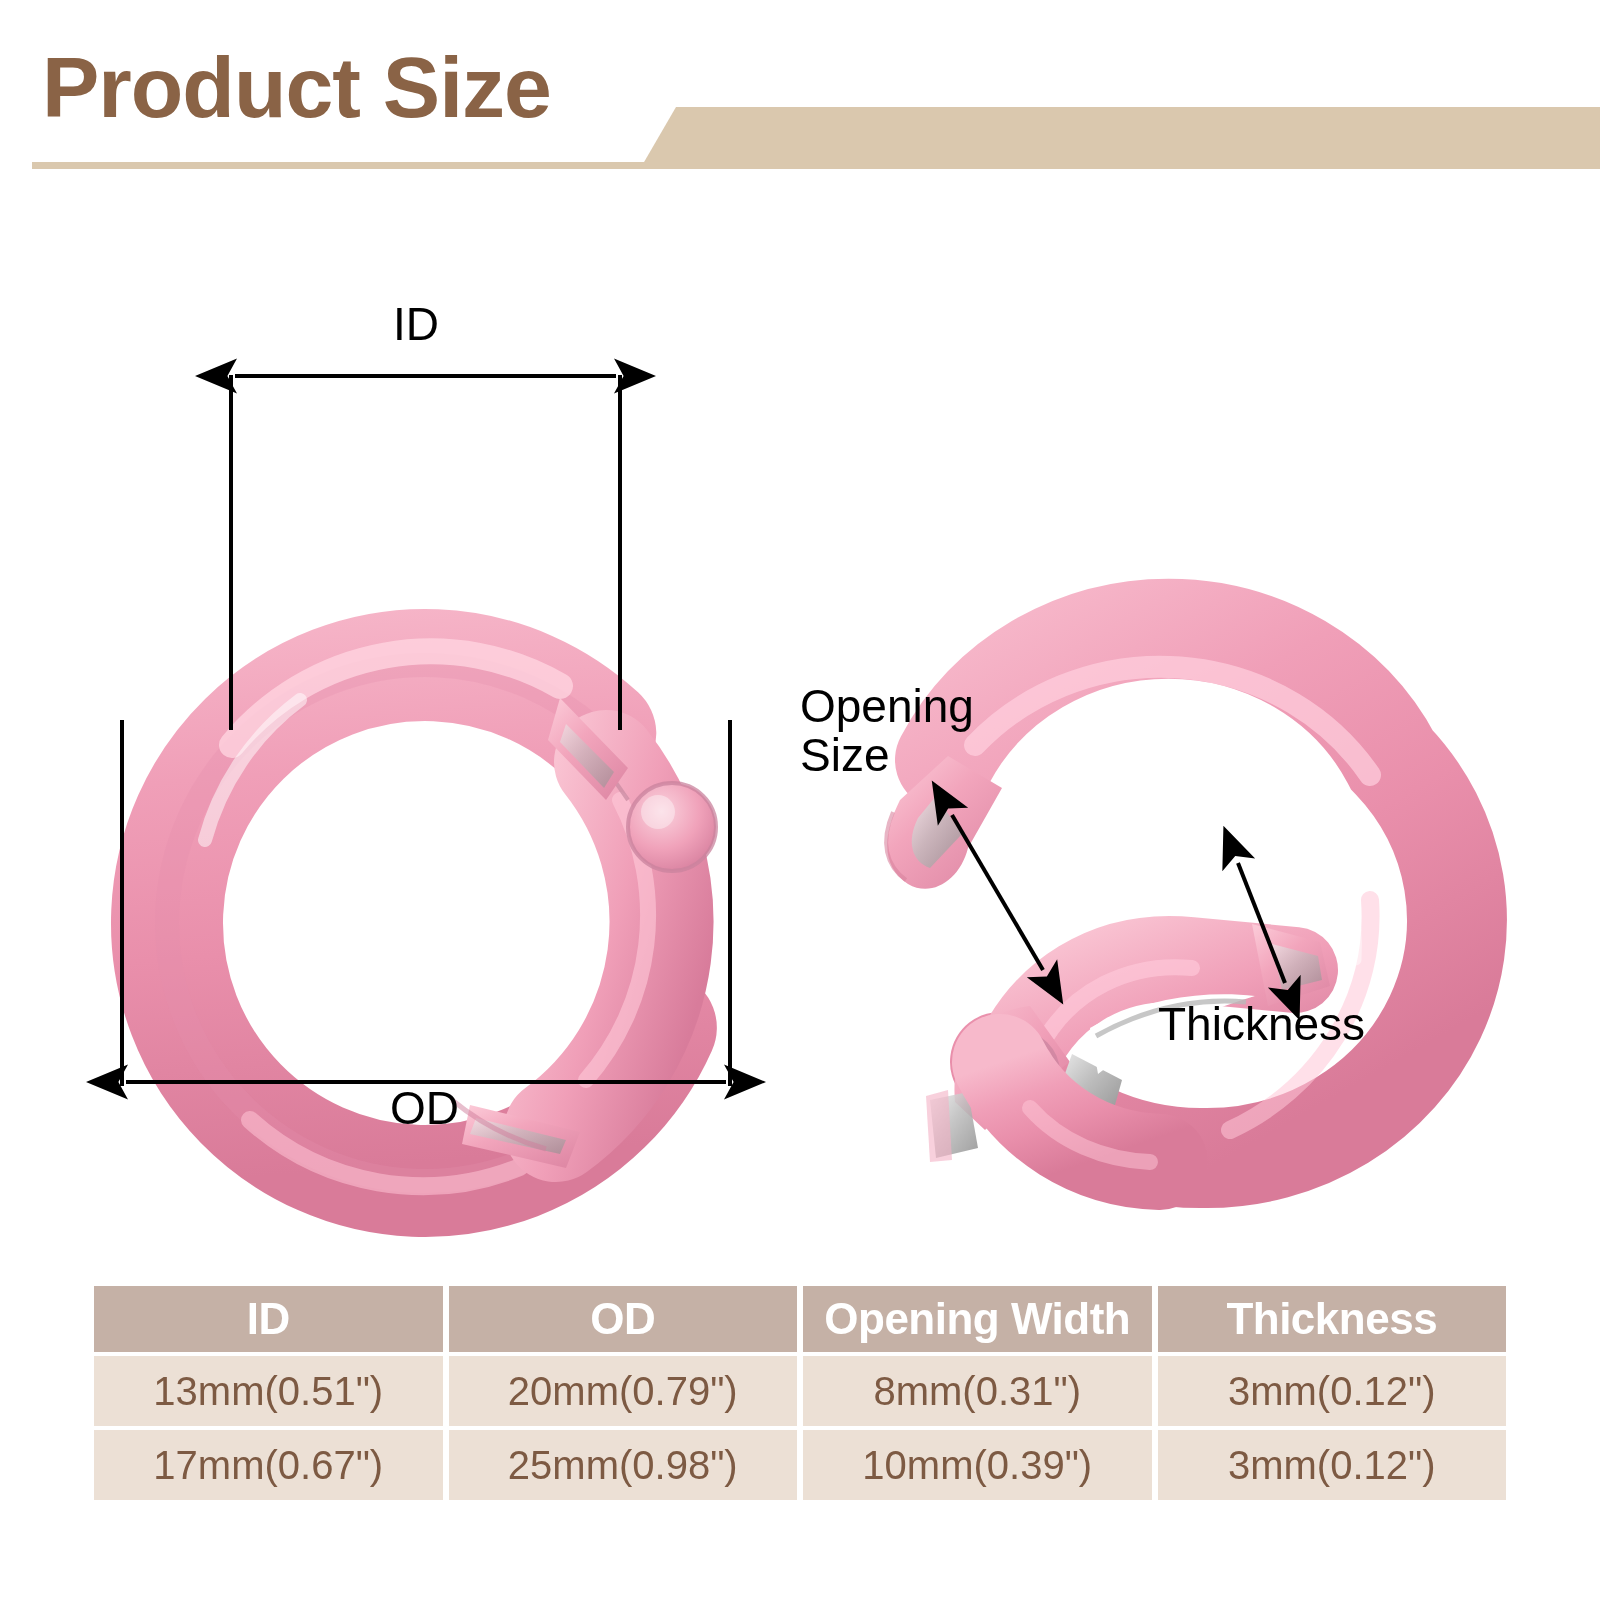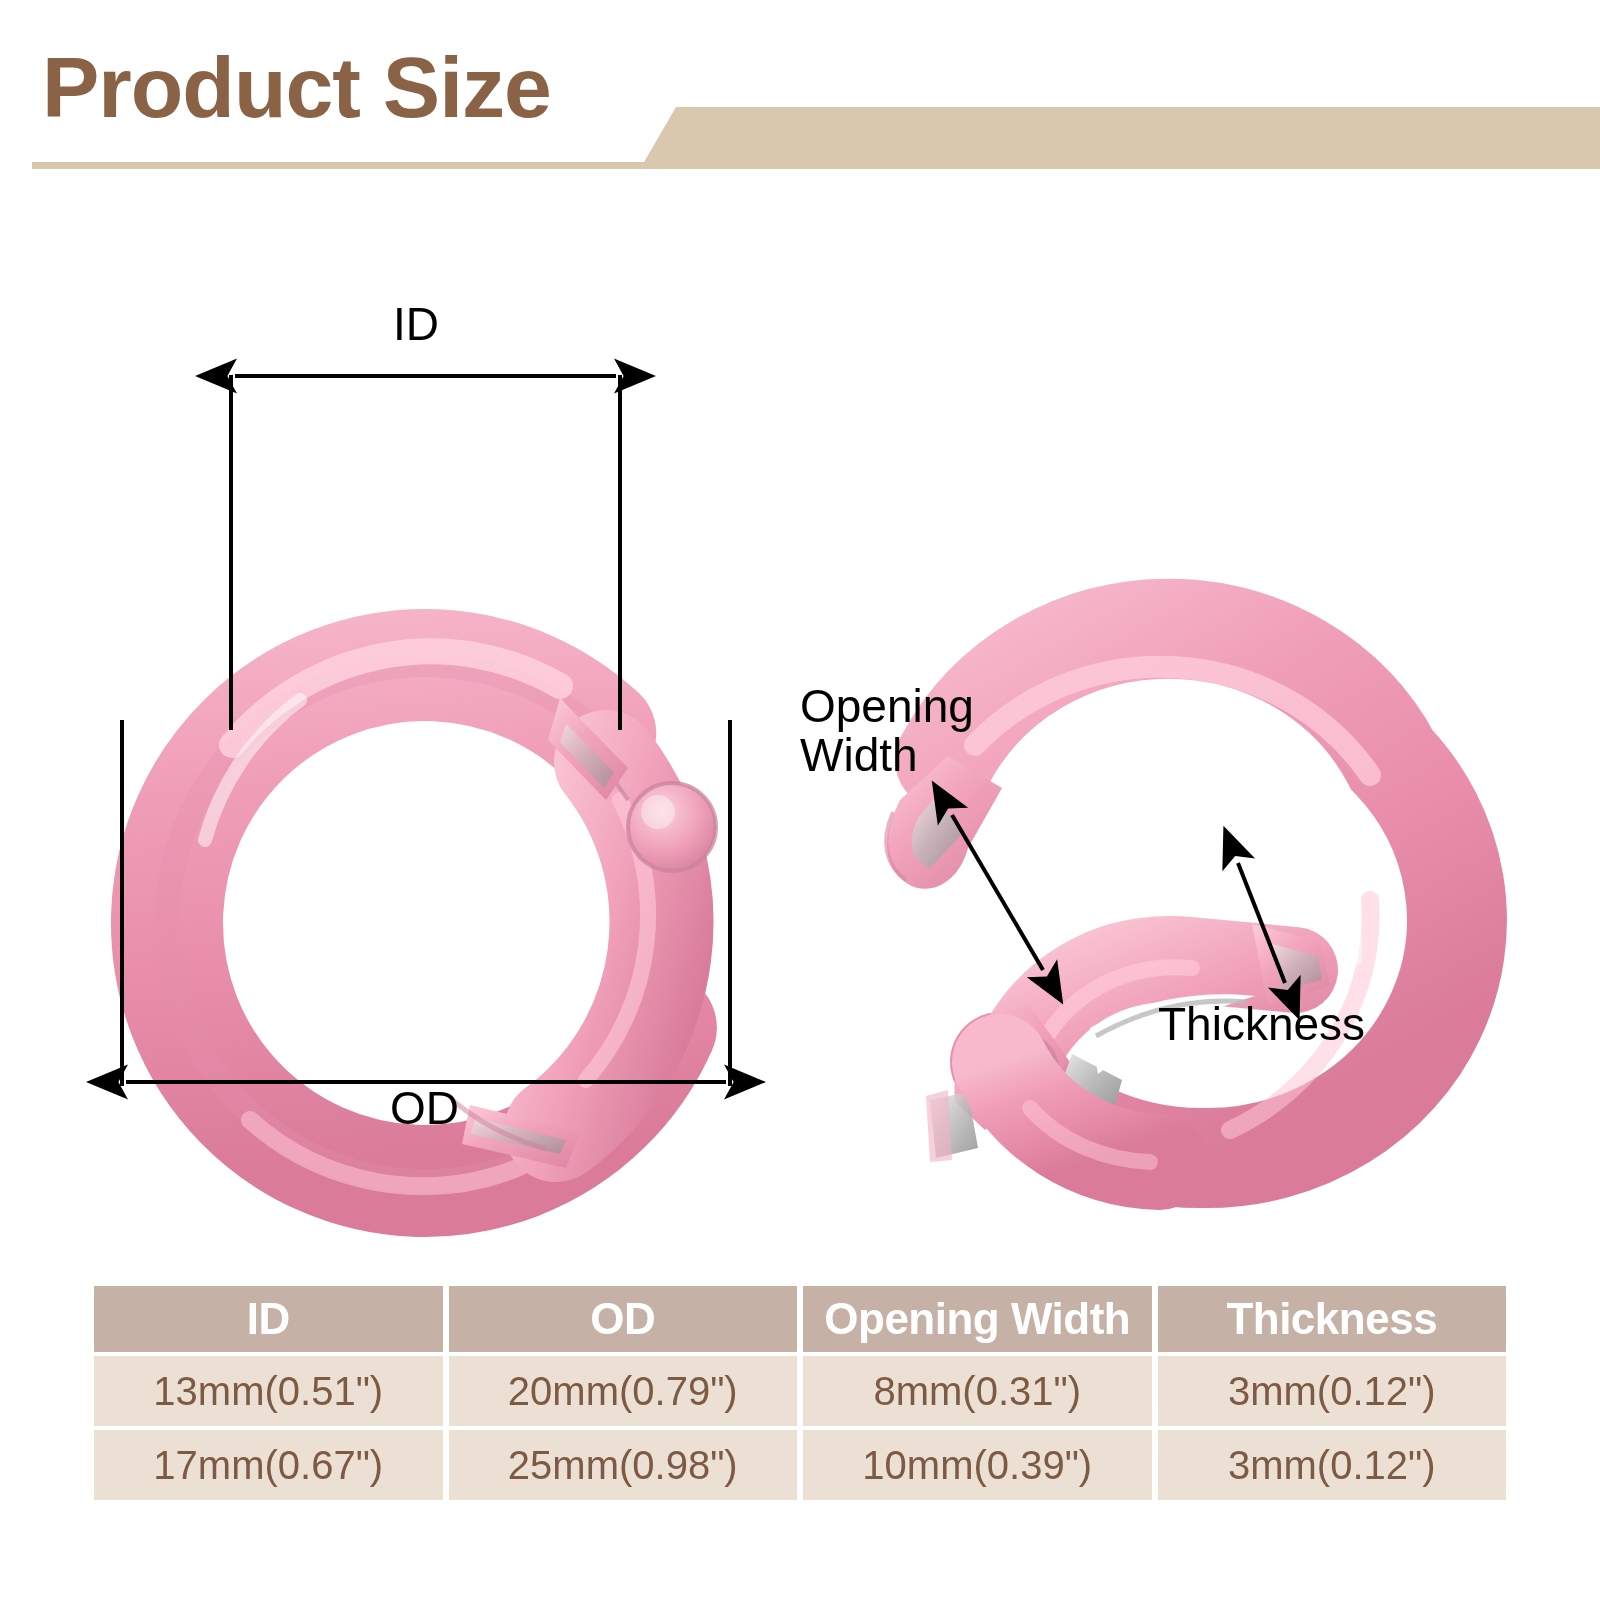--- a/index.html
+++ b/index.html
@@ -234,21 +234,21 @@
     </g>
     <g stroke="#000000" fill="none" stroke-width="4">
       <line x1="1238" y1="663" x2="1285" y2="783" marker-start="url(#arrowStart)" marker-end="url(#arrowEnd)"></line>
     </g>
   </svg>
 
   
   <div class="dim-label" style="left:393px; top:100px;">ID</div>
   <div class="dim-label" style="left:390px; top:884px;">OD</div>
   <div class="dim-label" style="left:800px; top:482px; text-align:left;">Opening
-Width</div>
+Size</div>
   <div class="dim-label" style="left:1158px; top:800px;">Thickness</div>
 </div>
 
 <table id="spec-table">
   <thead>
     <tr>
       <th>ID</th>
       <th>OD</th>
       <th>Opening Width</th>
       <th>Thickness</th>

